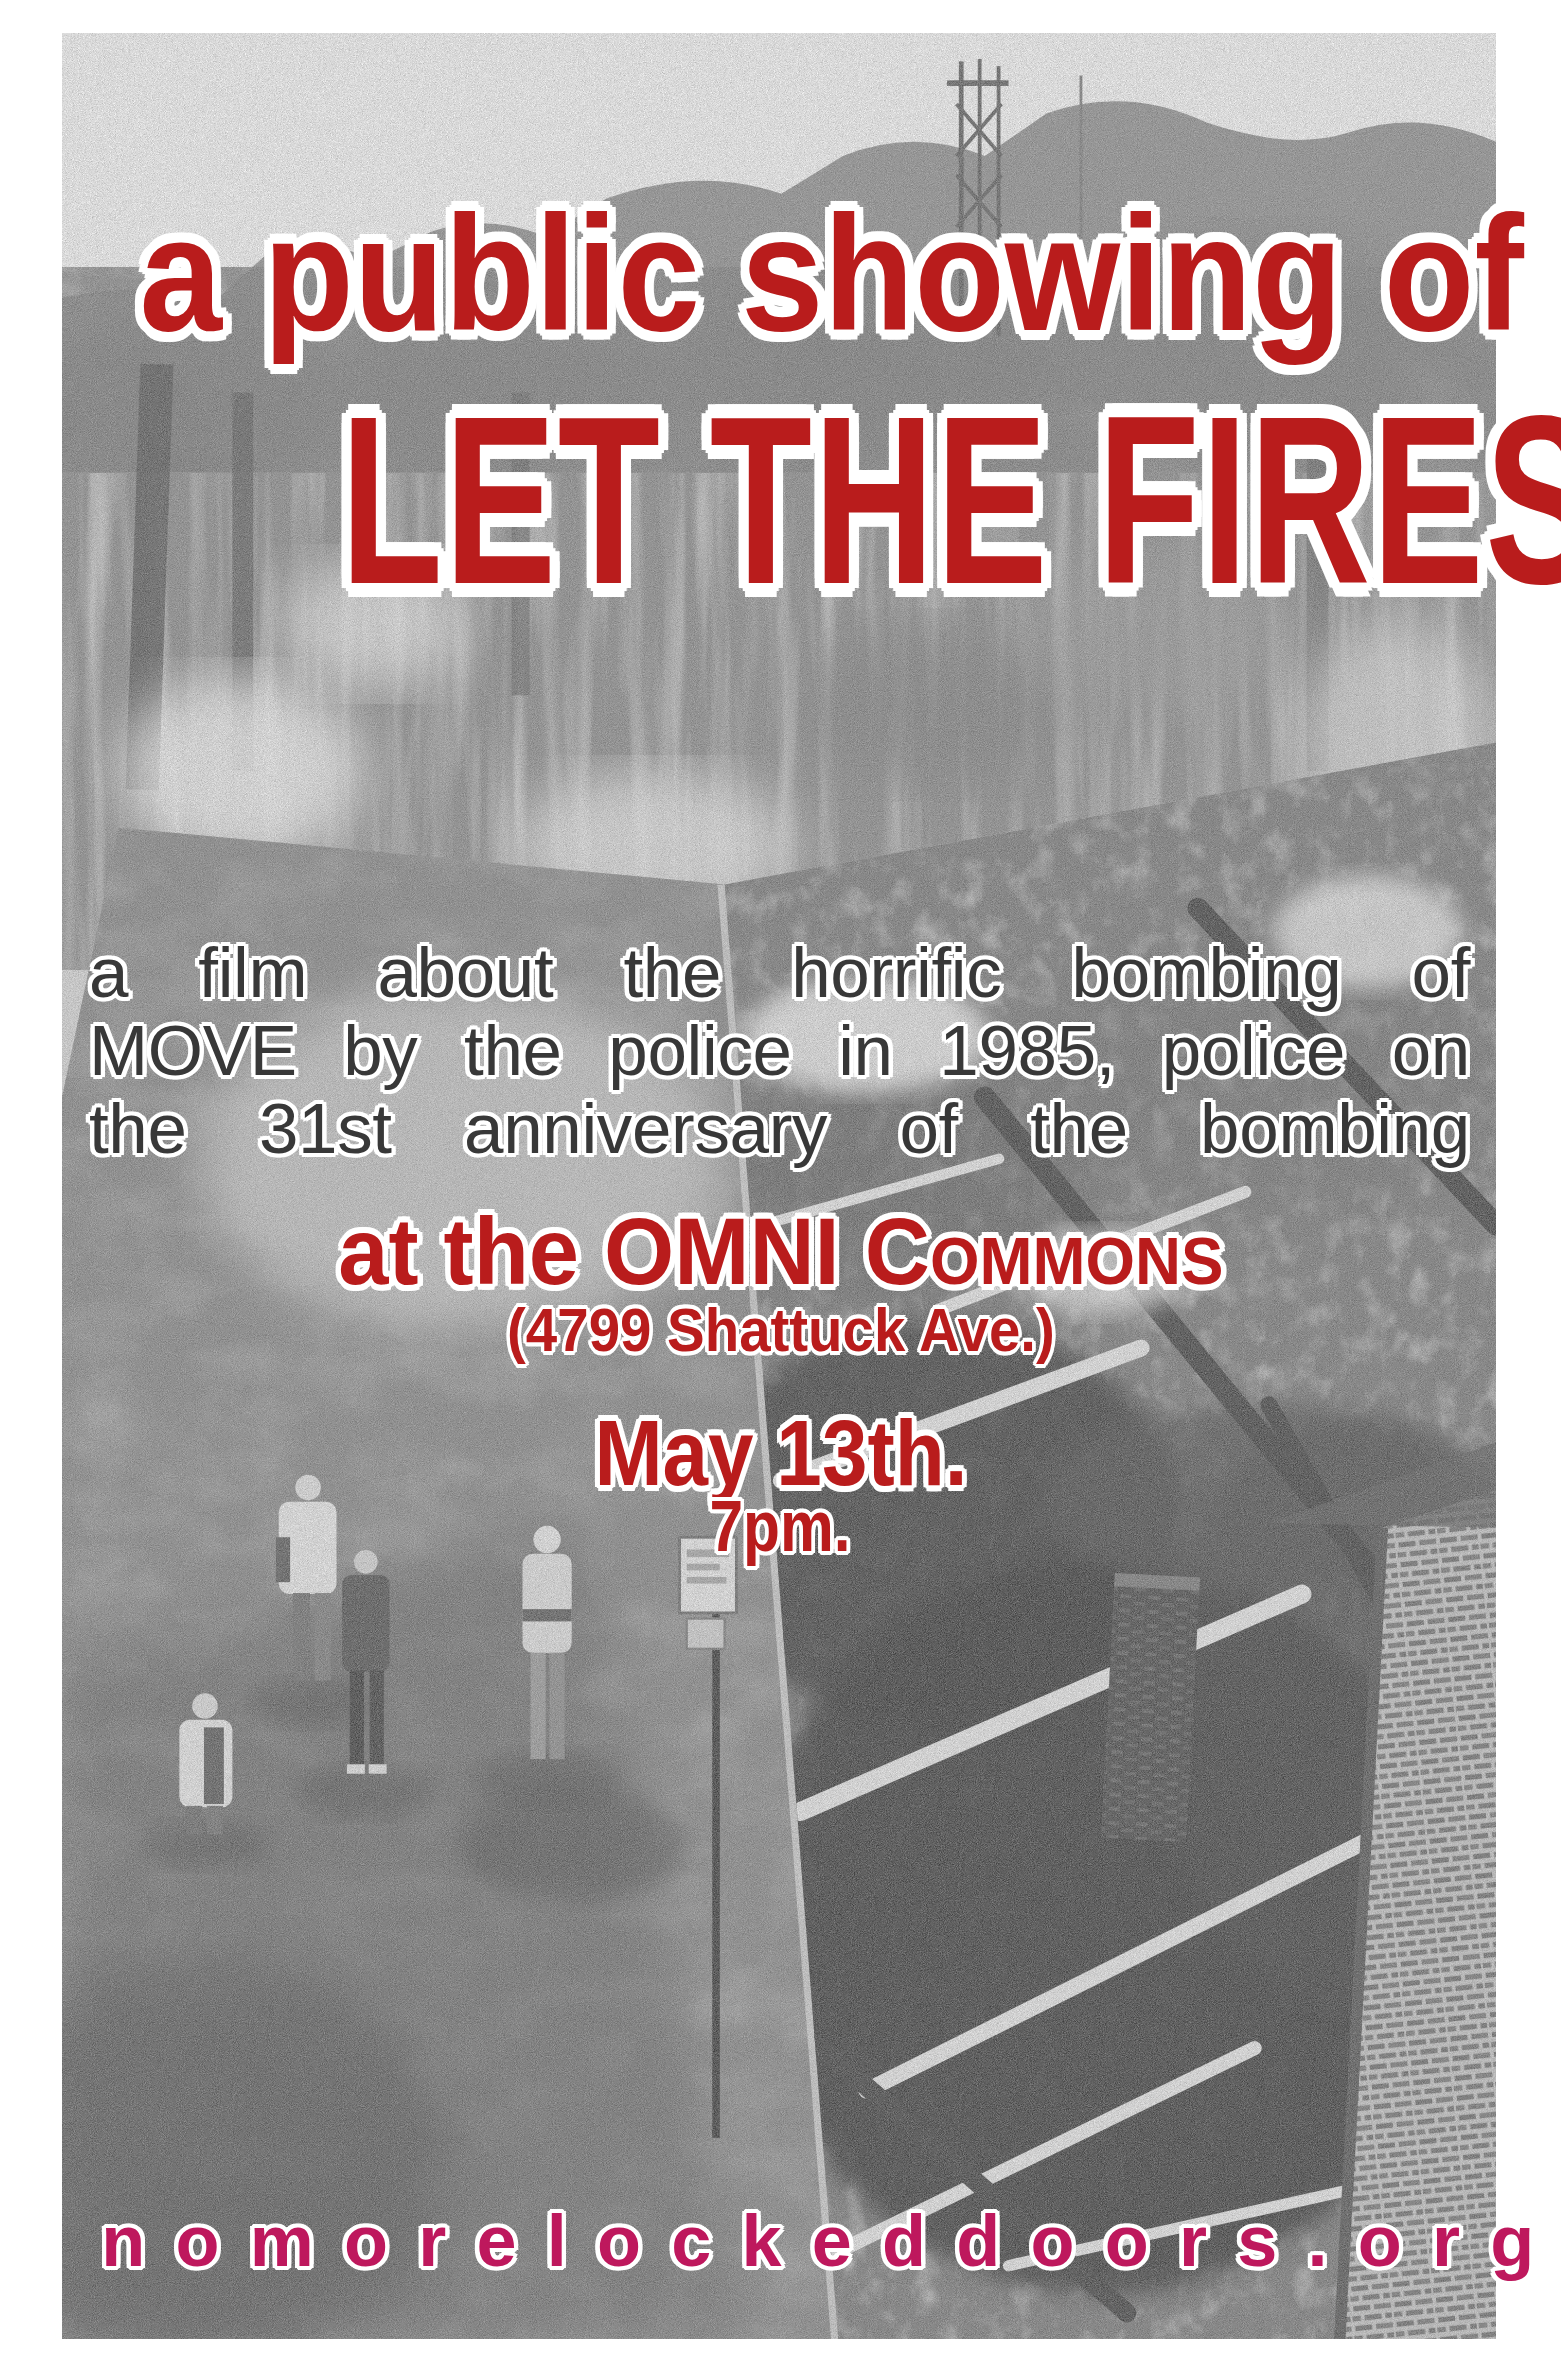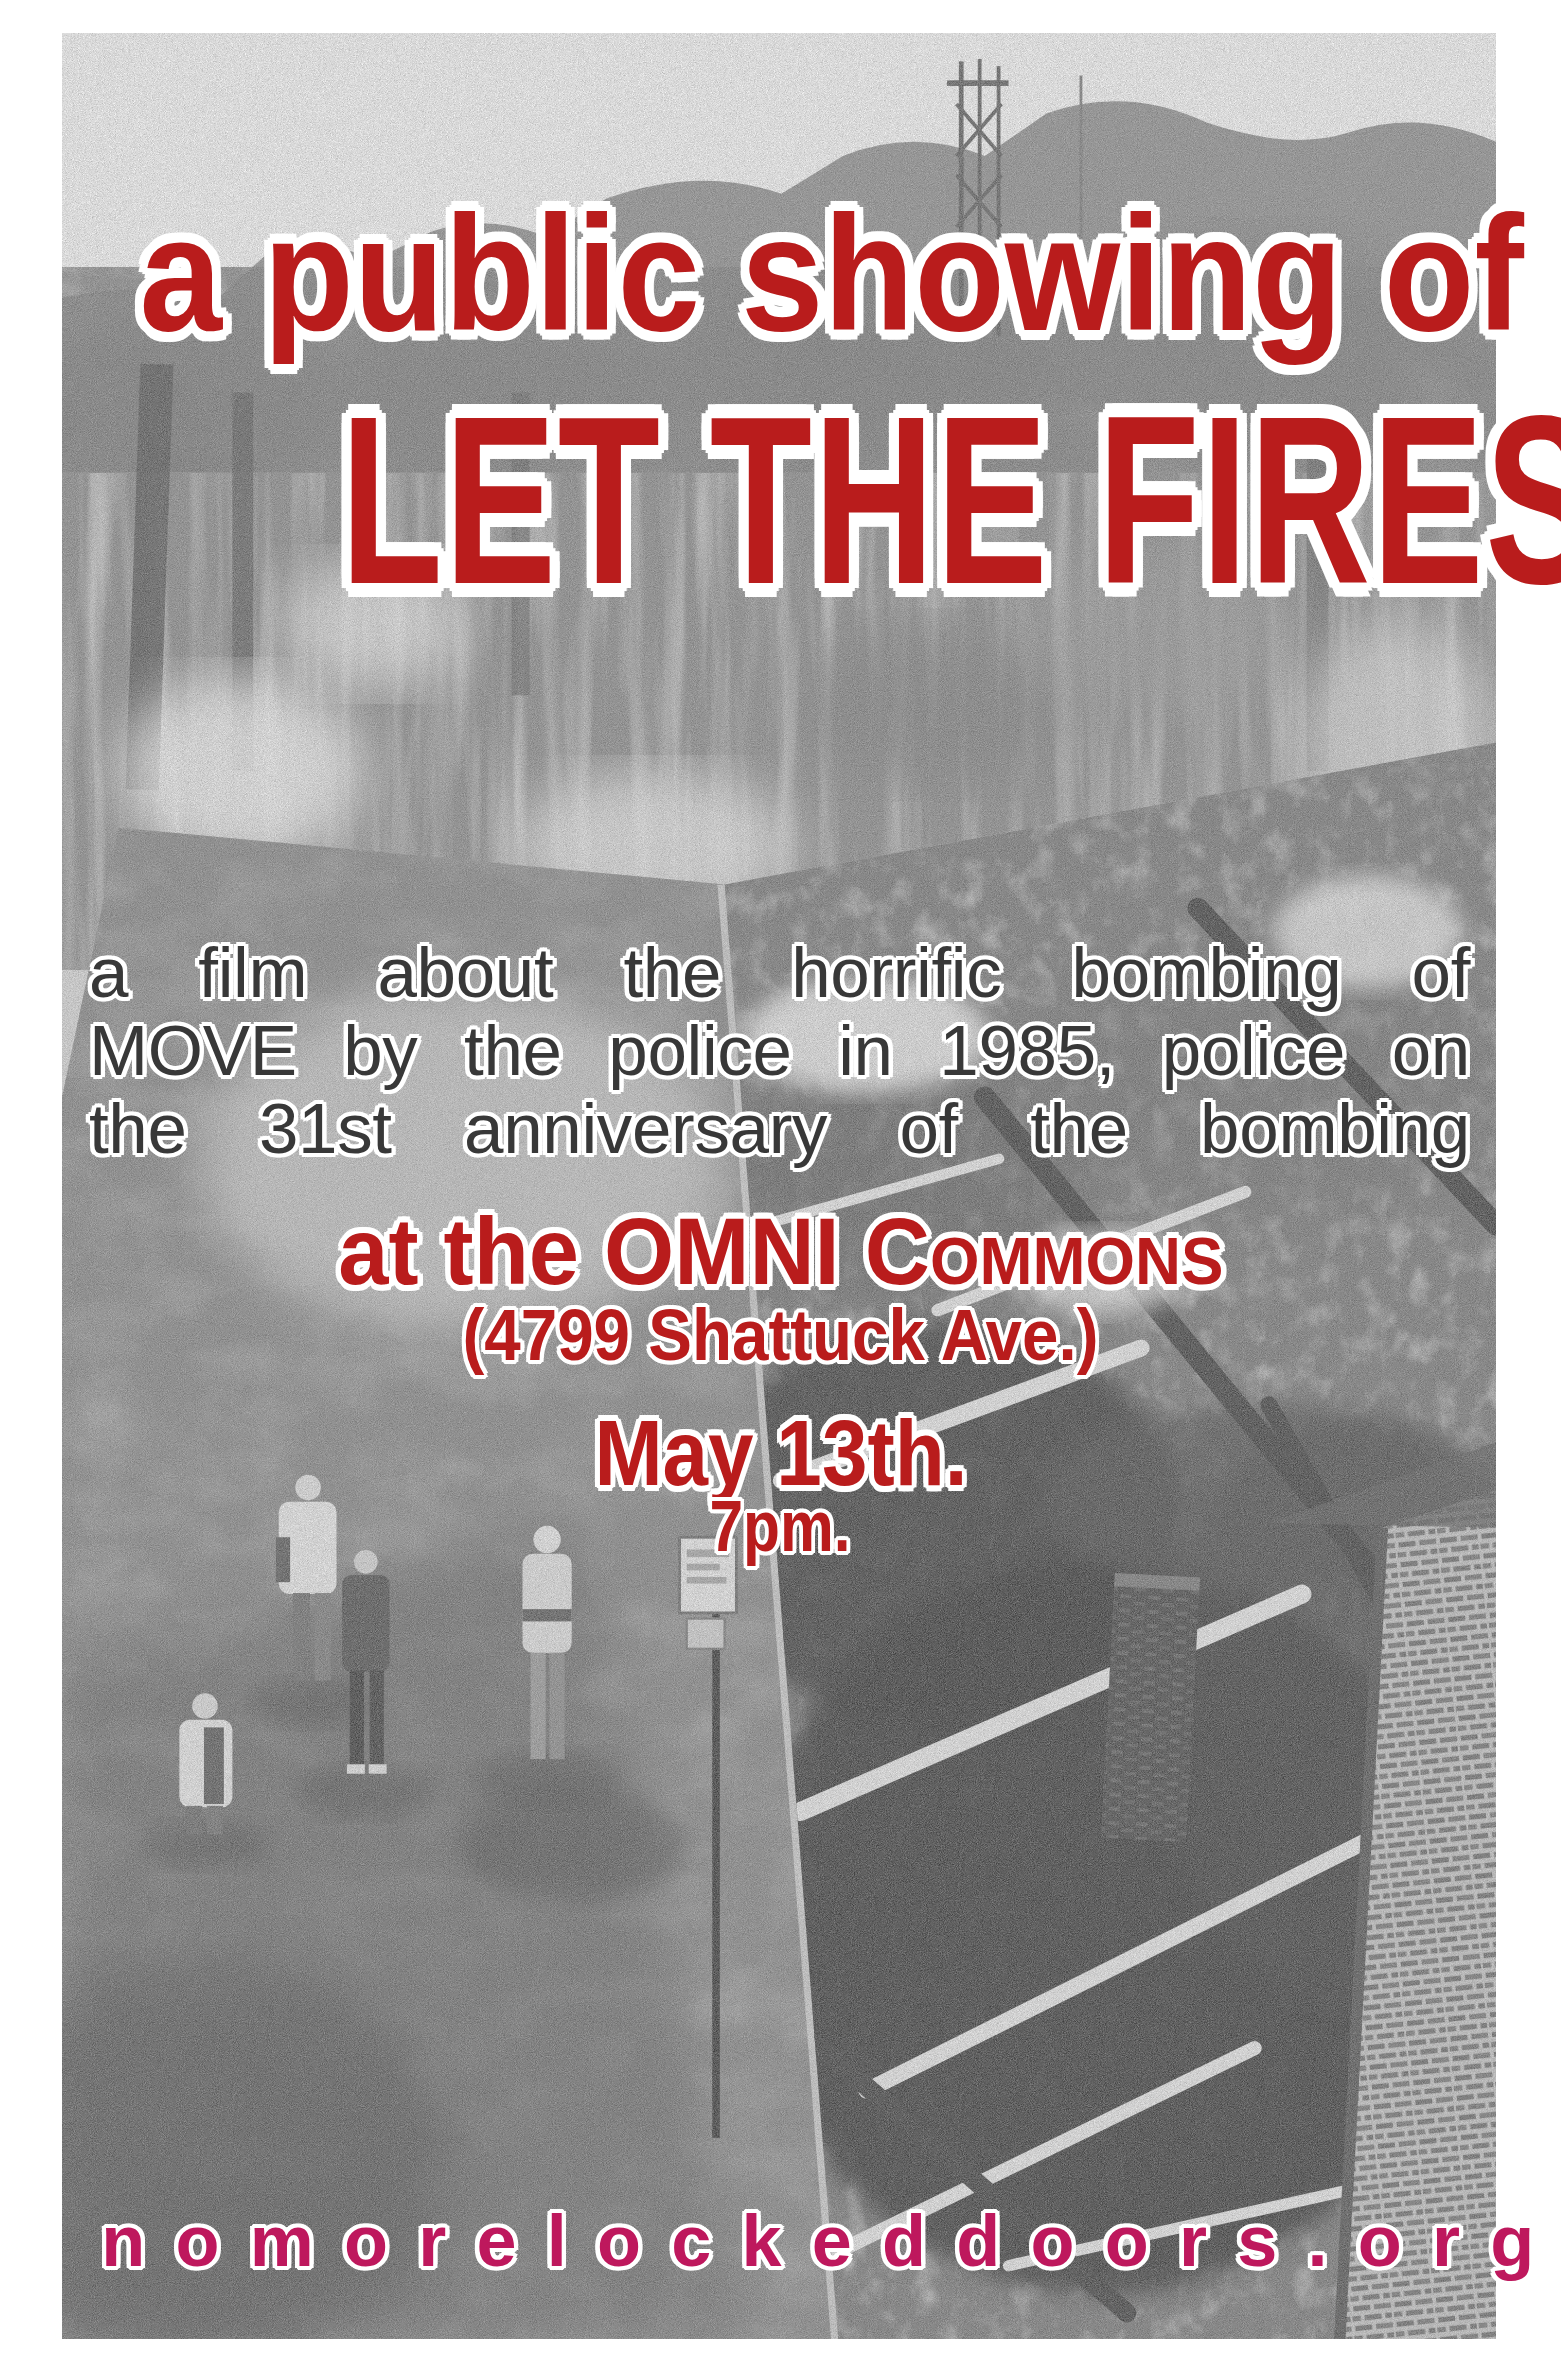--- a/index.html
+++ b/index.html
@@ -71,21 +71,21 @@
   .desc-line {
     text-align: justify;
     text-align-last: justify;
     letter-spacing: -0.005em;
   }
 
   .venue   { top: 1204px; font-size: 95px; }
   .venue .squeeze { transform: scaleX(0.95); }
   .smallcaps { font-variant: small-caps; }
 
-  .address { top: 1299px; font-size: 72px; }
+  .address { top: 1299px; font-size: 62px; }
   .address .squeeze { transform: scaleX(0.91); }
 
   .date    { top: 1407px; font-size: 93px; }
   .date .squeeze { transform: scaleX(0.88); }
 
   .time    { top: 1490px; font-size: 72px; }
   .time .squeeze { transform: scaleX(0.84); }
 
   .website {
     top: 2205px;

